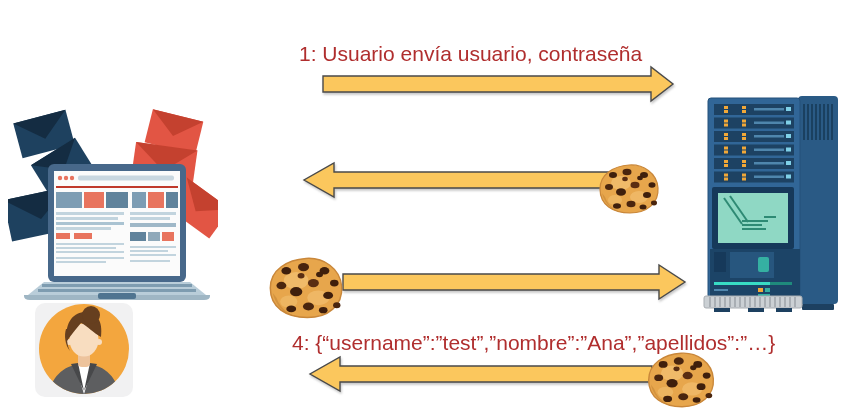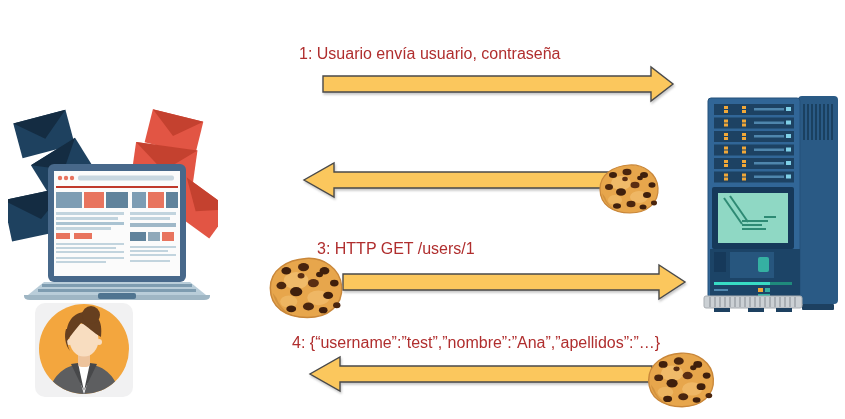--- a/index.html
+++ b/index.html
@@ -4,21 +4,21 @@
 <style>
   html,body { margin:0; padding:0; background:#fff; }
   .stage {
     position:relative; width:845px; height:419px;
     background:var(--background,#fff); overflow:hidden;
     font-family:"Liberation Sans", sans-serif;
   }
   .illus { position:absolute; }
   .msg-label {
     position:absolute; color:var(--message-text,#b02e2e);
-    font-size:16px; line-height:24px; white-space:nowrap;
+    font-size:21px; line-height:24px; white-space:nowrap;
     font-family:"Liberation Sans", sans-serif;
   }
   .arrow { position:absolute; filter:drop-shadow(1px 2px 1px rgba(130,130,130,.45)); }
   .cookie { position:absolute; }
 </style>
 </head>
 <body>
 
 <div class="stage">
 
@@ -271,21 +271,20 @@
     <polygon points="2,12 330,12 330,3 352,20 330,37 330,28 2,28" stroke-width="1.4" fill="#fbc75d" stroke="#4a4a4a"></polygon>
   </svg>
 
   <svg class="arrow" style="left:302px; top:160px;" width="312" height="40" viewBox="0 0 312 40">
     <polygon points="310,12 32,12 32,3 2,20 32,37 32,28 310,28" stroke-width="1.4" fill="#fbc75d" stroke="#4a4a4a"></polygon>
   </svg>
   <svg class="cookie" style="left:597px; top:163px;" width="64" height="52" viewBox="0 0 64 52">
       <use href="#cookie-art"></use>
     </svg>
 
-  <div class="msg-label" style="left:317px; top:237px;">3: HTTP GET /users/1</div>
   <svg class="arrow" style="left:341px; top:262px;" width="348" height="40" viewBox="0 0 348 40">
     <polygon points="2,12 318,12 318,3 344,20 318,37 318,28 2,28" stroke-width="1.4" fill="#fbc75d" stroke="#4a4a4a"></polygon>
   </svg>
   <svg class="cookie" style="left:266px; top:256px;" width="80" height="64" viewBox="0 0 64 52">
       <use href="#cookie-art"></use>
     </svg>
 
   <div class="msg-label" style="left:292px; top:331px;">4: {“username”:”test”,”nombre”:”Ana”,”apellidos”:”…}</div>
   <svg class="arrow" style="left:308px; top:354px;" width="348" height="40" viewBox="0 0 348 40">
     <polygon points="344,12 32,12 32,3 2,20 32,37 32,28 344,28" stroke-width="1.4" fill="#fbc75d" stroke="#4a4a4a"></polygon>

